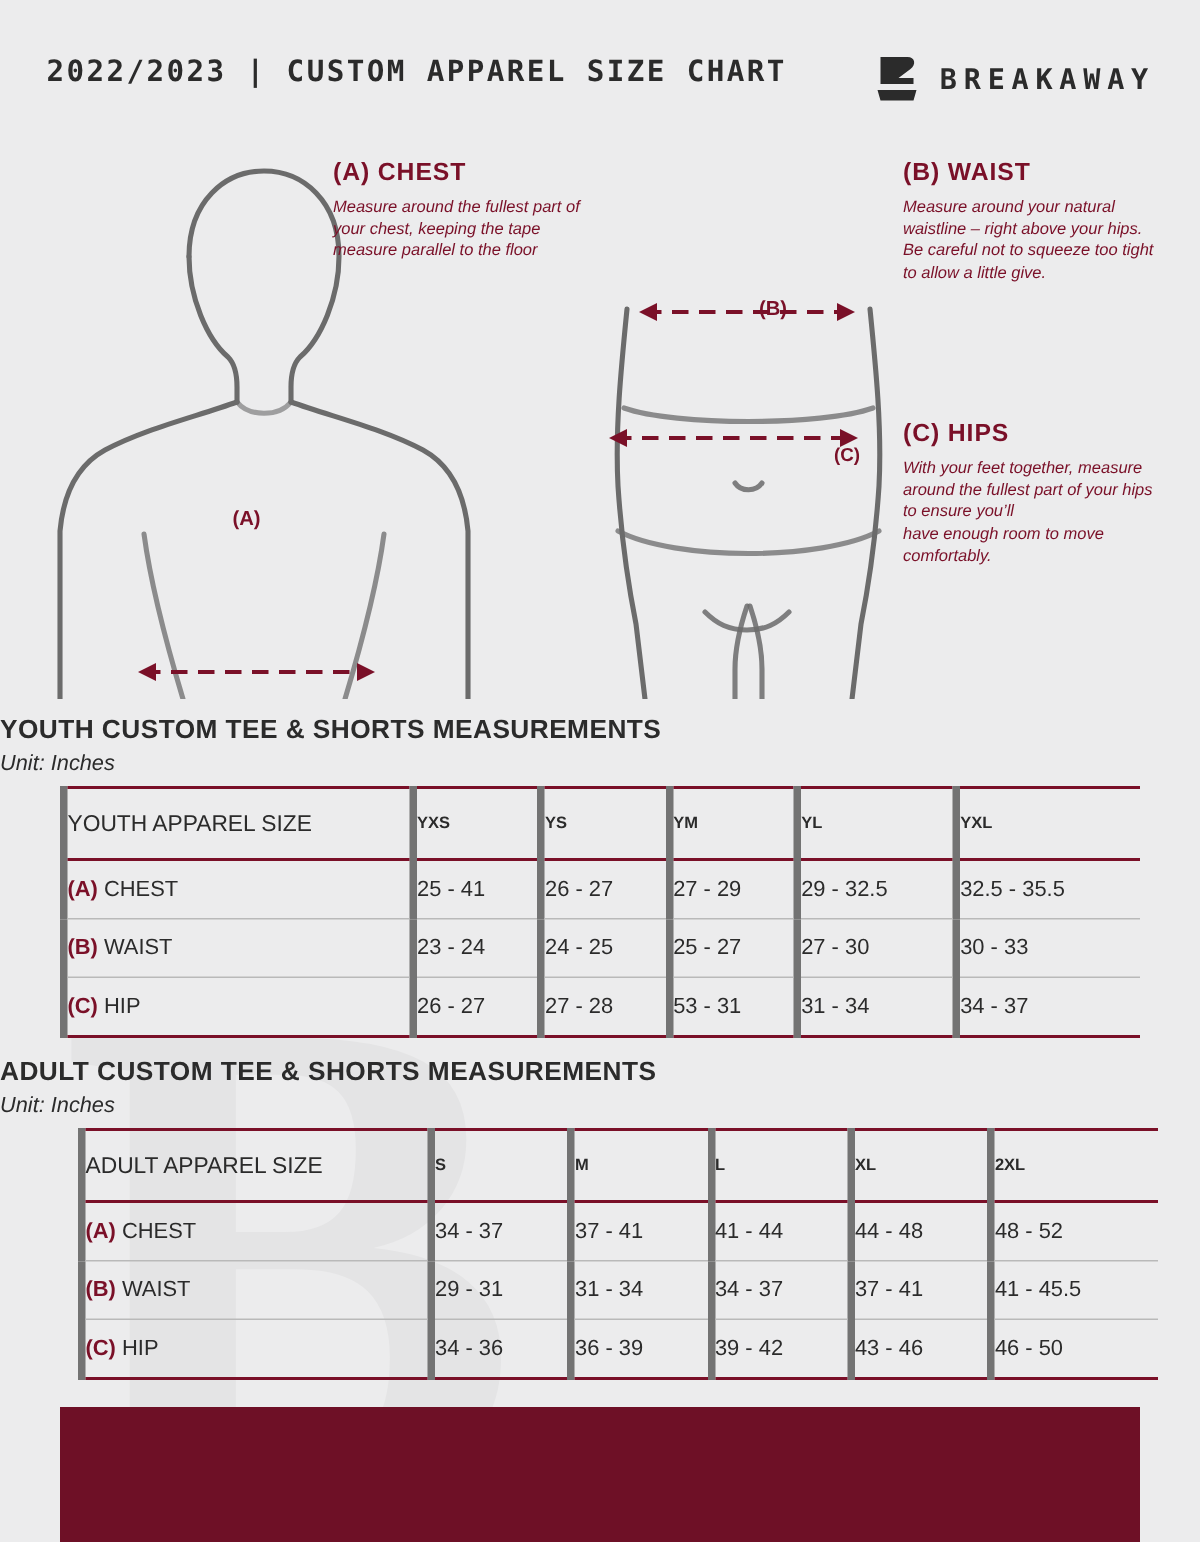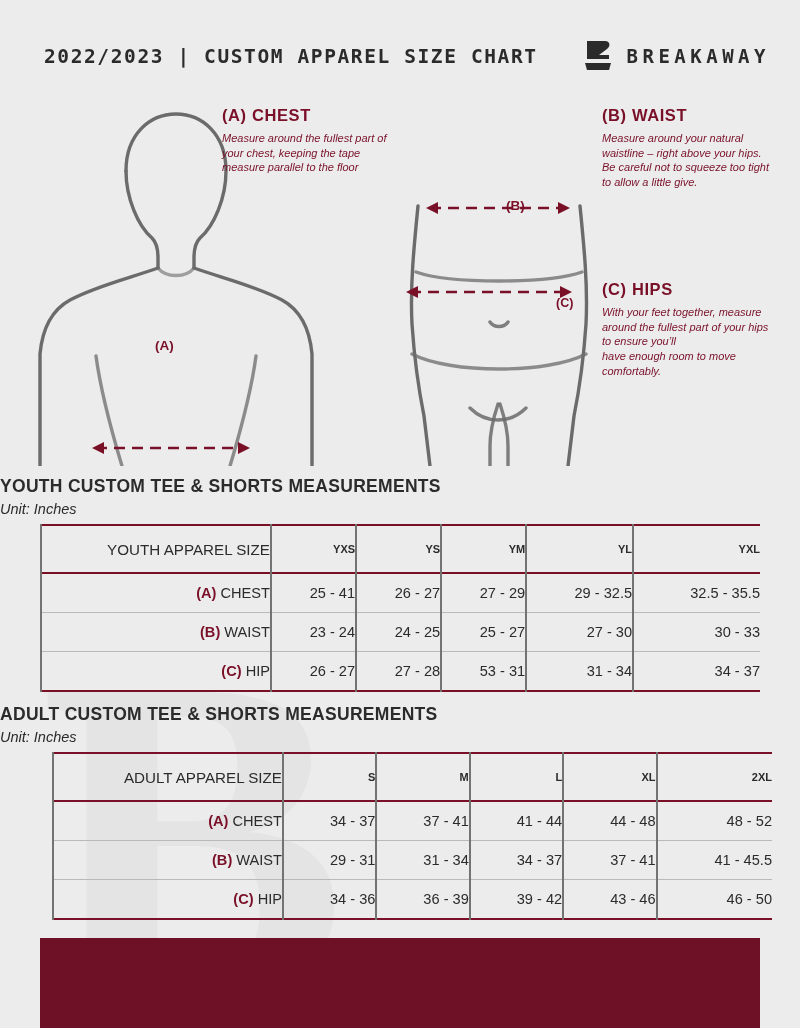--- a/index.html
+++ b/index.html
@@ -35,26 +35,26 @@
     line-height: 1;
     font-family: "Liberation Serif", serif;
     user-select: none;
     z-index: 0;
   }
 
   
   .header {
     position: absolute;
     top: 36px;
-    left: 44px;
+    left: 31px;
     right: 30px;
     height: 40px;
     z-index: 3;
     display: flex;
-    align-items: center;
+    align-items: flex-start;
     justify-content: space-between;
   }
   .header-title {
     font-family: "DejaVu Sans Mono", monospace;
     font-size: 19.5px;
     font-weight: bold;
     letter-spacing: 1.6px;
     color: #2b2b2b;
     white-space: nowrap;
   }
@@ -135,25 +135,25 @@
     width: 720px;
     z-index: 3;
   }
   table.size-table {
     width: 720px;
     border-collapse: collapse;
     background: transparent;
   }
   table.size-table th,
   table.size-table td {
-    border-left: 2px solid #737373;
+    border-left: 5px solid #737373;
     border-right: 1px solid #9a9a9a;
     padding: 0;
     height: 38px;
-    text-align: right;
+    text-align: left;
     font-size: 14.6px;
     color: #2b2b2b;
     font-weight: normal;
   }
   table.size-table tr.header-row th {
     font-size: 11px;
     font-weight: bold;
     height: 46px;
   }
   table.size-table tr.header-row th.label-cell {

